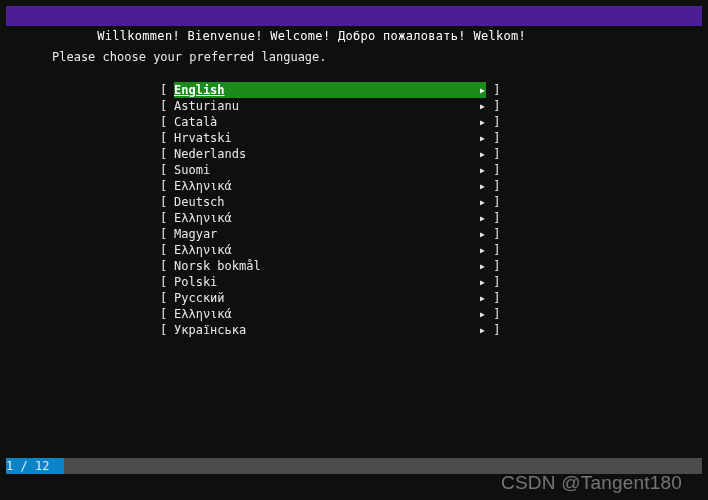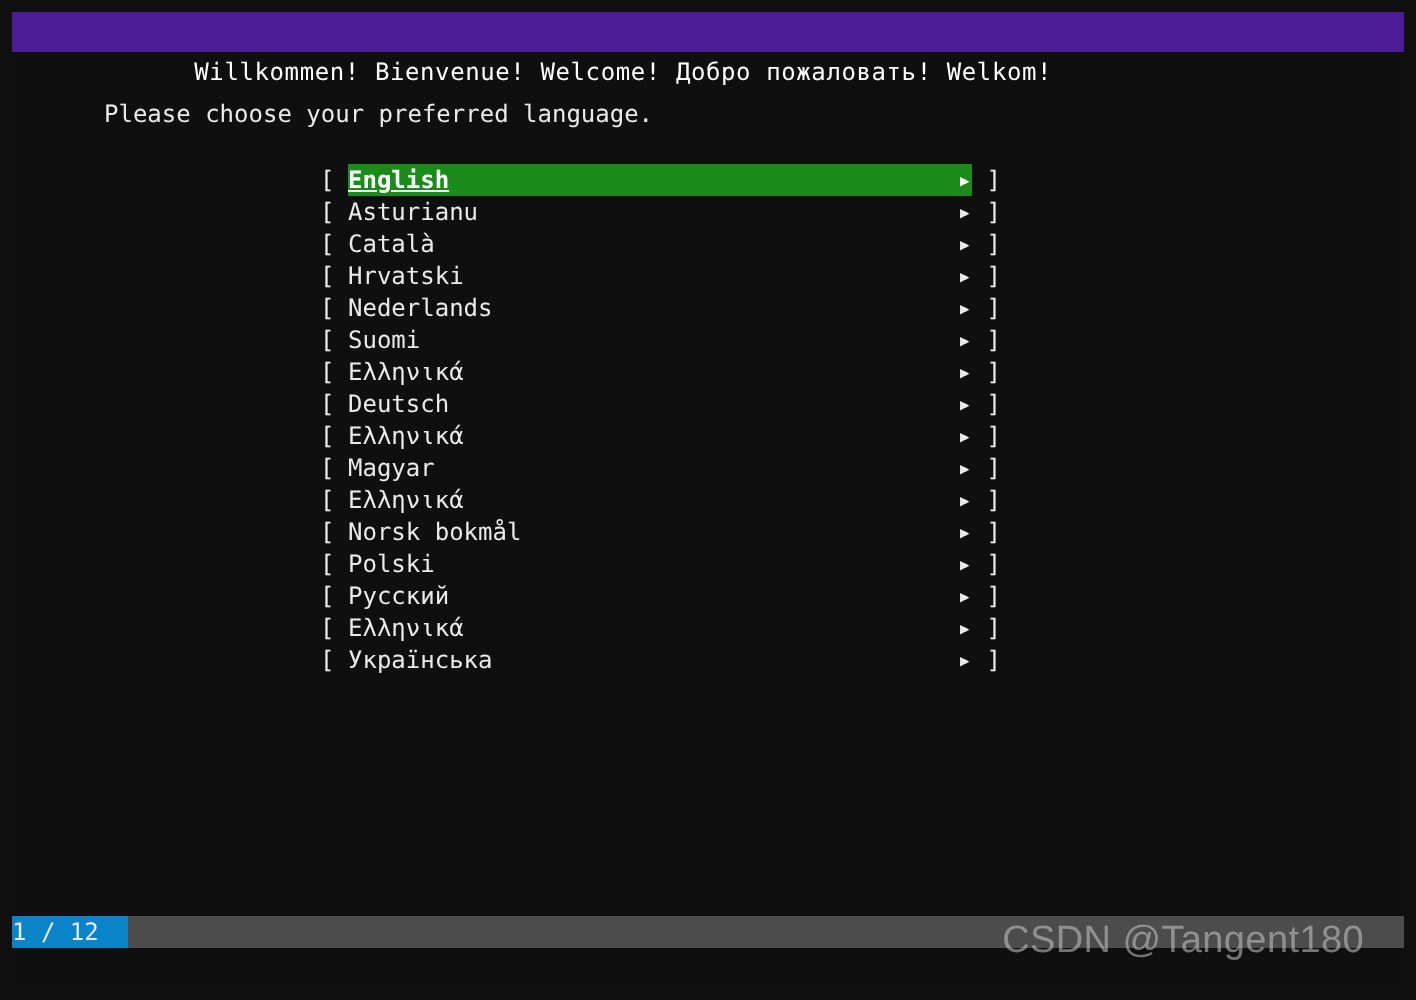--- a/index.html
+++ b/index.html
@@ -72,21 +72,21 @@
   .footer .pager {
     position: absolute;
     left: 0; right: 0; top: 0;
     text-align: left;
     line-height: 16px;
     color: #eaeaea;
   }
   .watermark {
     position: absolute;
     right: 20px;
-    bottom: 12px;
+    bottom: 0px;
     font-family: Arial, sans-serif;
     font-size: 19px;
     color: rgba(200,200,200,0.55);
     letter-spacing: 0.2px;
     pointer-events: none;
   }
 </style>
 </head>
 <body>
 

